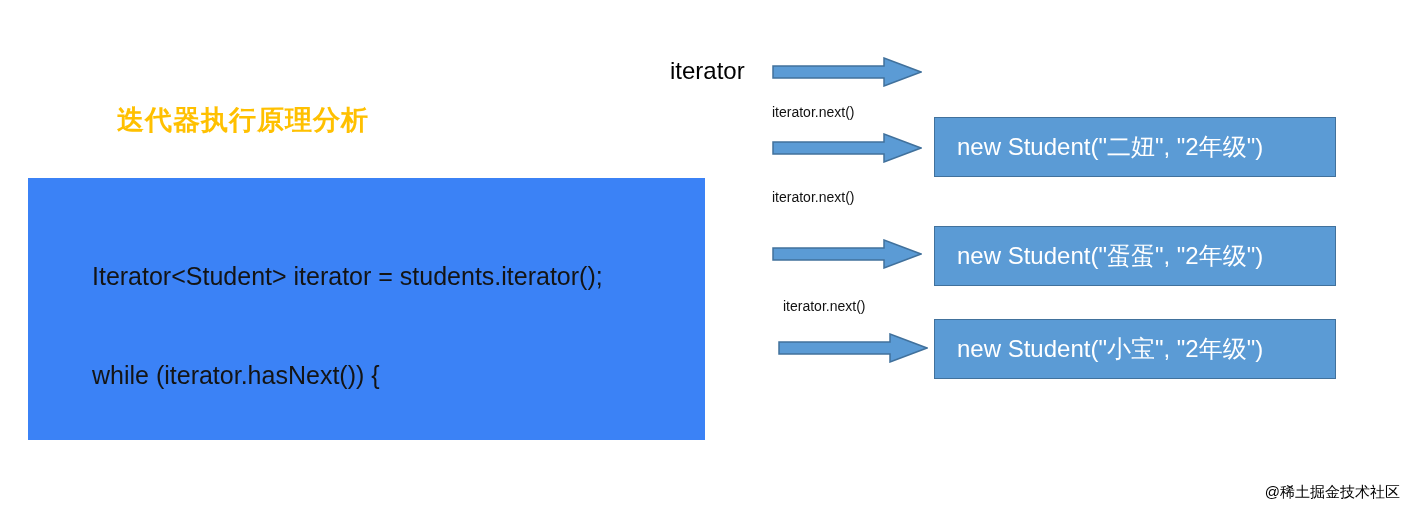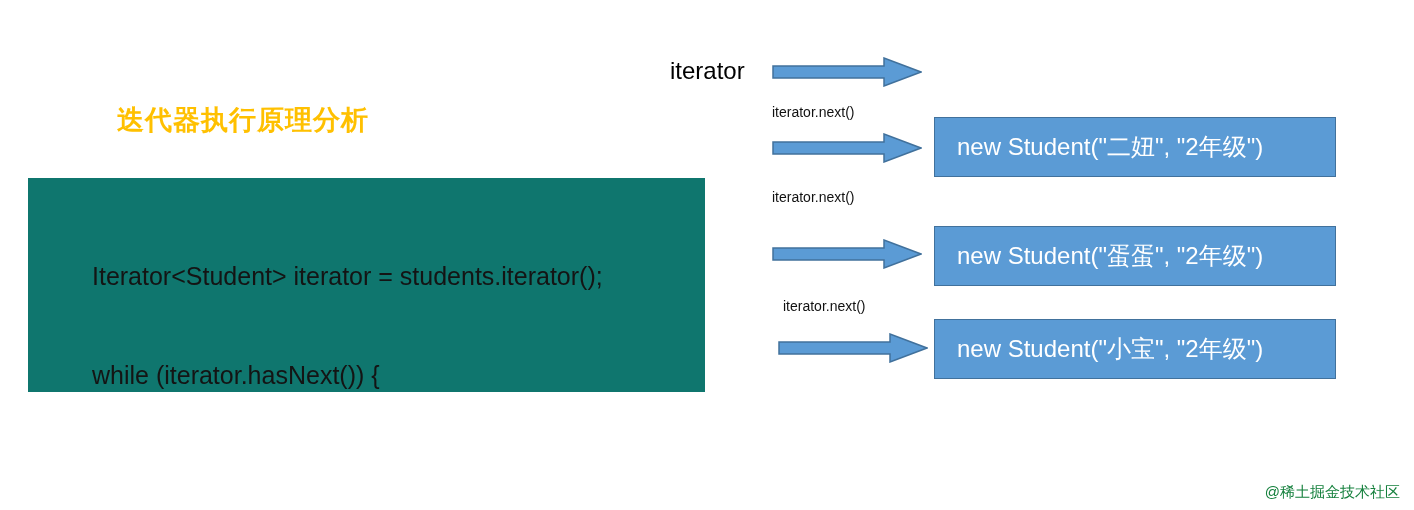--- a/index.html
+++ b/index.html
@@ -26,22 +26,22 @@
     letter-spacing: 1px;
     color: #FFC000;
     white-space: nowrap;
   }
 
   #code-block {
     position: absolute;
     left: 28px;
     top: 178px;
     width: 677px;
-    height: 214px;
-    background: #0f766e;
+    height: 262px;
+    background: #3b82f6;
   }
   #code-lines {
     position: absolute;
     left: 64px;
     top: 16px;
     font-size: 25px;
     line-height: 33px;
     color: #141414;
     white-space: pre;
   }
@@ -84,21 +84,21 @@
     color: #FFFFFF;
     padding-left: 22px;
     white-space: nowrap;
   }
 
   #watermark {
     position: absolute;
     right: 14px;
     bottom: 8px;
     font-size: 15px;
-    color: #15803d;
+    color: #000000;
     white-space: nowrap;
   }
 </style>
 </head>
 <body>
 
 <div id="slide-title">迭代器执行原理分析</div>
 
 <div id="code-block">
   <div id="code-lines">

